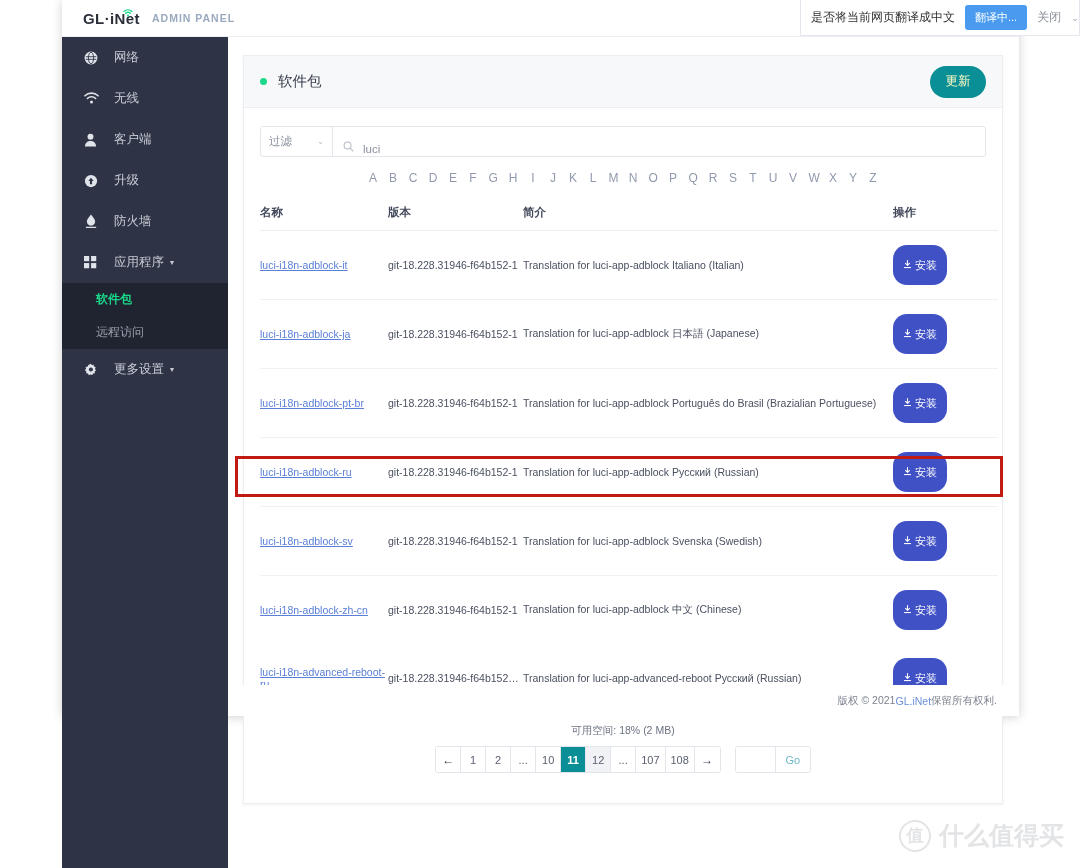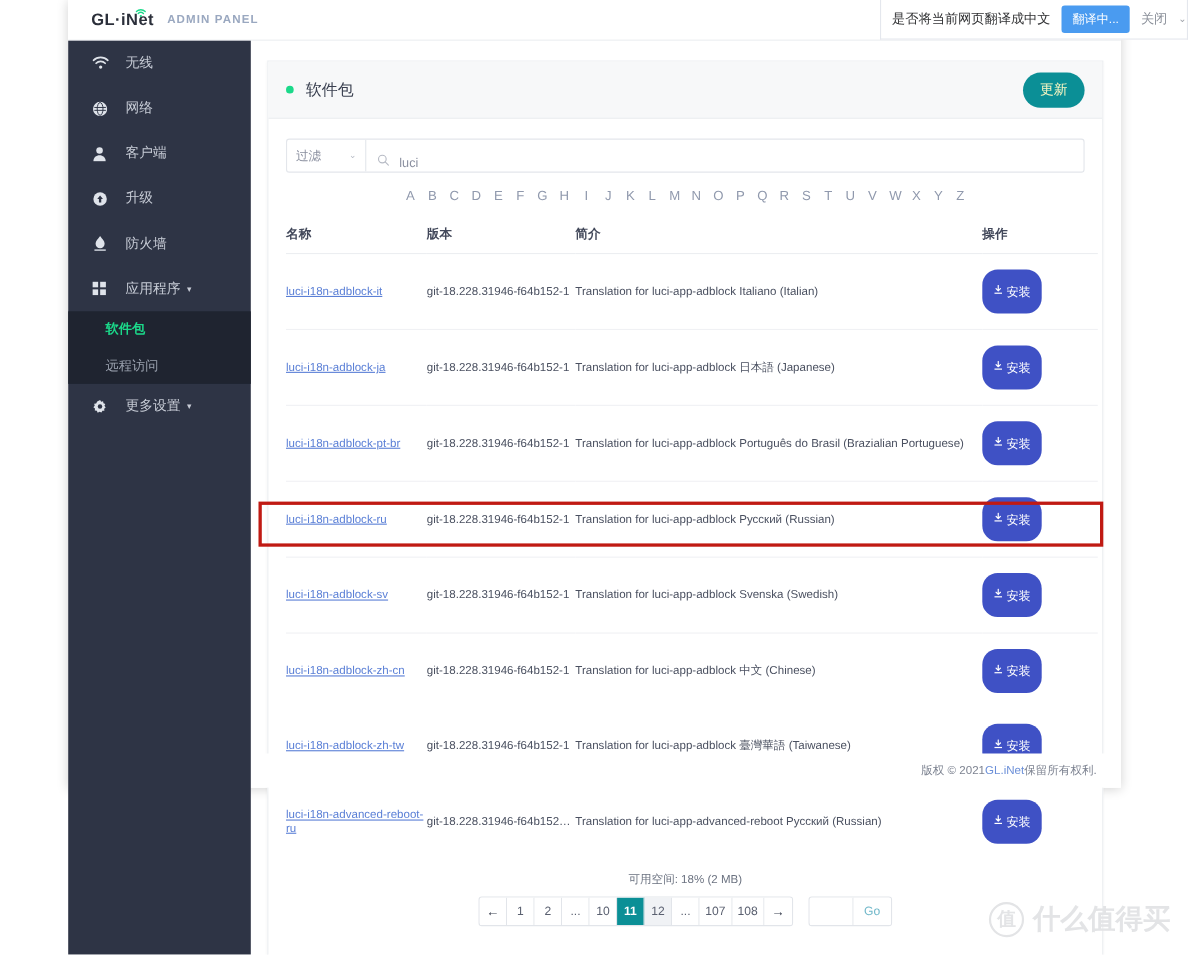--- a/index.html
+++ b/index.html
@@ -482,38 +482,38 @@
     <span class="translate-text">是否将当前网页翻译成中文</span>
     <button class="translate-btn">翻译中...</button>
     <span class="translate-close">关闭</span>
     <span class="translate-caret">⌄</span>
   </div>
 
   <div class="sidebar">
 
     <div class="nav-item">
       <span class="ico">
+        <svg width="14" height="14" viewBox="0 0 16 16" fill="none">
+          <circle cx="8" cy="8" r="6.6" stroke="#dfe3ea" stroke-width="1.5" fill="#dfe3ea"></circle>
+          <path d="M2 6.5h12M2 9.5h12" stroke="#2e3445" stroke-width="1"></path>
+          <ellipse cx="8" cy="8" rx="3" ry="6.6" stroke="#2e3445" stroke-width="1" fill="none"></ellipse>
+        </svg>
+      </span>
+      <span>网络</span>
+    </div>
+
+    <div class="nav-item">
+      <span class="ico">
         <svg width="15" height="13" viewBox="0 0 16 13">
           <path d="M1 3.6 A10 10 0 0 1 15 3.6" stroke="#dfe3ea" stroke-width="1.7" fill="none" stroke-linecap="round"></path>
           <path d="M3.6 6.5 A6.2 6.2 0 0 1 12.4 6.5" stroke="#dfe3ea" stroke-width="1.7" fill="none" stroke-linecap="round"></path>
           <circle cx="8" cy="10.2" r="1.6" fill="#dfe3ea"></circle>
         </svg>
       </span>
       <span>无线</span>
-    </div>
-
-    <div class="nav-item">
-      <span class="ico">
-        <svg width="14" height="14" viewBox="0 0 16 16" fill="none">
-          <circle cx="8" cy="8" r="6.6" stroke="#dfe3ea" stroke-width="1.5" fill="#dfe3ea"></circle>
-          <path d="M2 6.5h12M2 9.5h12" stroke="#2e3445" stroke-width="1"></path>
-          <ellipse cx="8" cy="8" rx="3" ry="6.6" stroke="#2e3445" stroke-width="1" fill="none"></ellipse>
-        </svg>
-      </span>
-      <span>网络</span>
     </div>
 
     <div class="nav-item">
       <span class="ico">
         <svg width="13" height="14" viewBox="0 0 14 15">
           <circle cx="7" cy="4" r="3.2" fill="#dfe3ea"></circle>
           <path d="M1 14.5c0-3.6 2.7-5.8 6-5.8s6 2.2 6 5.8z" fill="#dfe3ea"></path>
         </svg>
       </span>
       <span>客户端</span>
@@ -712,32 +712,20 @@
                 <td>Translation for luci-app-adblock 中文 (Chinese)</td>
                 <td><button class="install-btn">
                     <span><svg width="9" height="9" viewBox="0 0 10 10">
                         <path d="M5 0.6v4.6M2.8 3.8L5 6 7.2 3.8" stroke="#fff" stroke-width="1.2" fill="none" stroke-linecap="round" stroke-linejoin="round"></path>
                         <rect x="1.2" y="7.8" width="7.6" height="1.2" fill="#fff"></rect>
                       </svg></span>
                     <span>安装</span>
                   </button></td>
               </tr>
               <tr>
-                <td><a class="pkg-link" href="#">luci-i18n-adblock-zh-tw</a></td>
-                <td>git-18.228.31946-f64b152-1</td>
-                <td>Translation for luci-app-adblock 臺灣華語 (Taiwanese)</td>
-                <td><button class="install-btn">
-                    <span><svg width="9" height="9" viewBox="0 0 10 10">
-                        <path d="M5 0.6v4.6M2.8 3.8L5 6 7.2 3.8" stroke="#fff" stroke-width="1.2" fill="none" stroke-linecap="round" stroke-linejoin="round"></path>
-                        <rect x="1.2" y="7.8" width="7.6" height="1.2" fill="#fff"></rect>
-                      </svg></span>
-                    <span>安装</span>
-                  </button></td>
-              </tr>
-              <tr>
                 <td><a class="pkg-link" href="#">luci-i18n-advanced-reboot-ru</a></td>
                 <td>git-18.228.31946-f64b152…</td>
                 <td>Translation for luci-app-advanced-reboot Русский (Russian)</td>
                 <td><button class="install-btn">
                     <span><svg width="9" height="9" viewBox="0 0 10 10">
                         <path d="M5 0.6v4.6M2.8 3.8L5 6 7.2 3.8" stroke="#fff" stroke-width="1.2" fill="none" stroke-linecap="round" stroke-linejoin="round"></path>
                         <rect x="1.2" y="7.8" width="7.6" height="1.2" fill="#fff"></rect>
                       </svg></span>
                     <span>安装</span>
                   </button></td>

